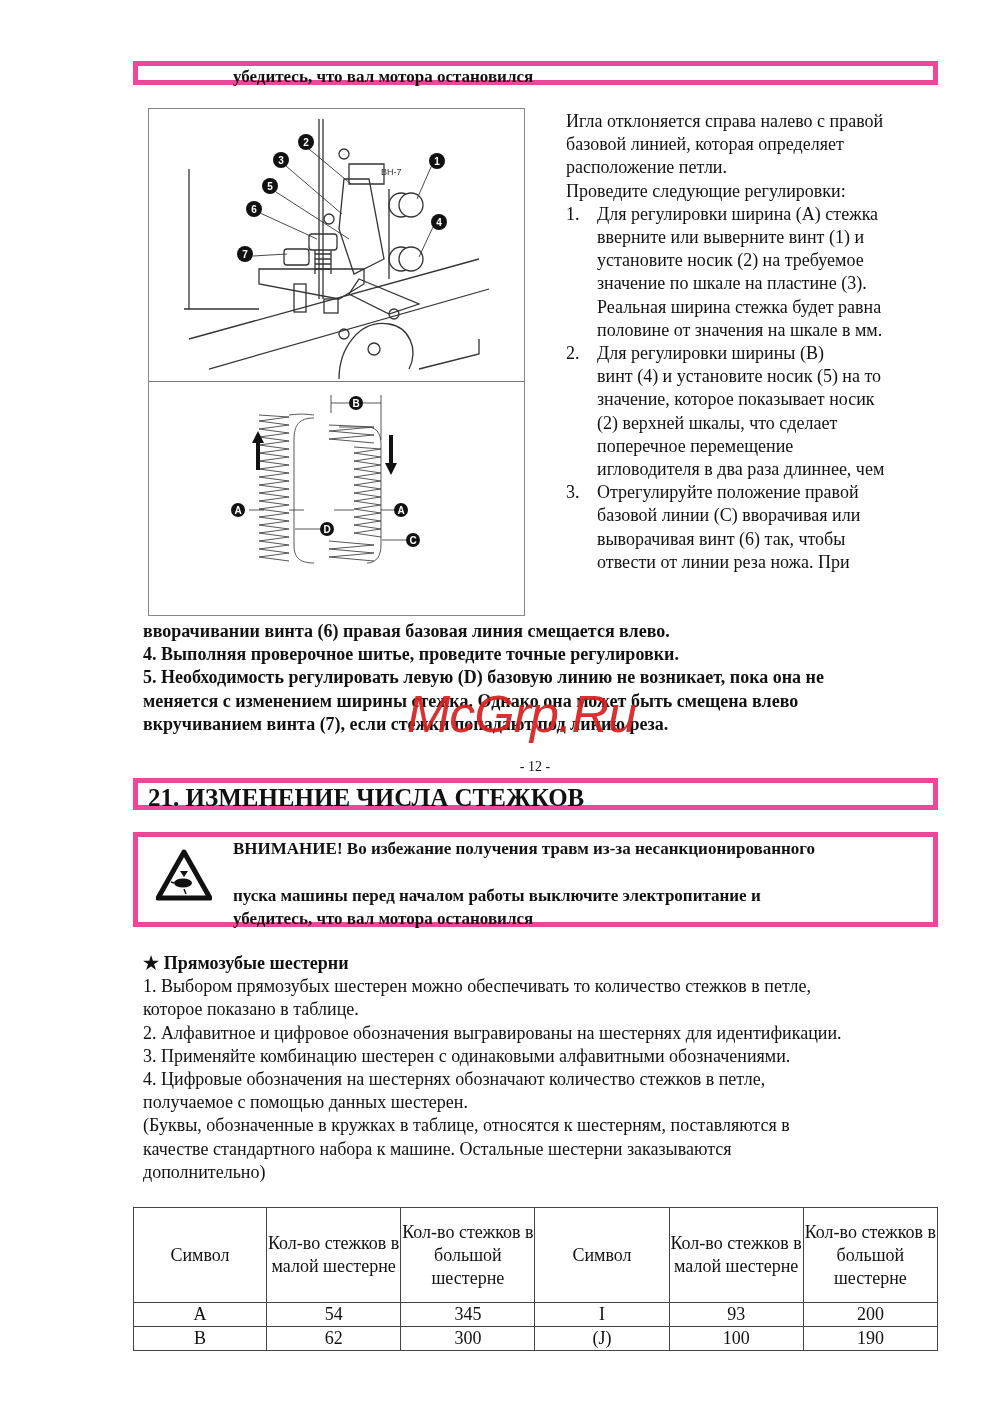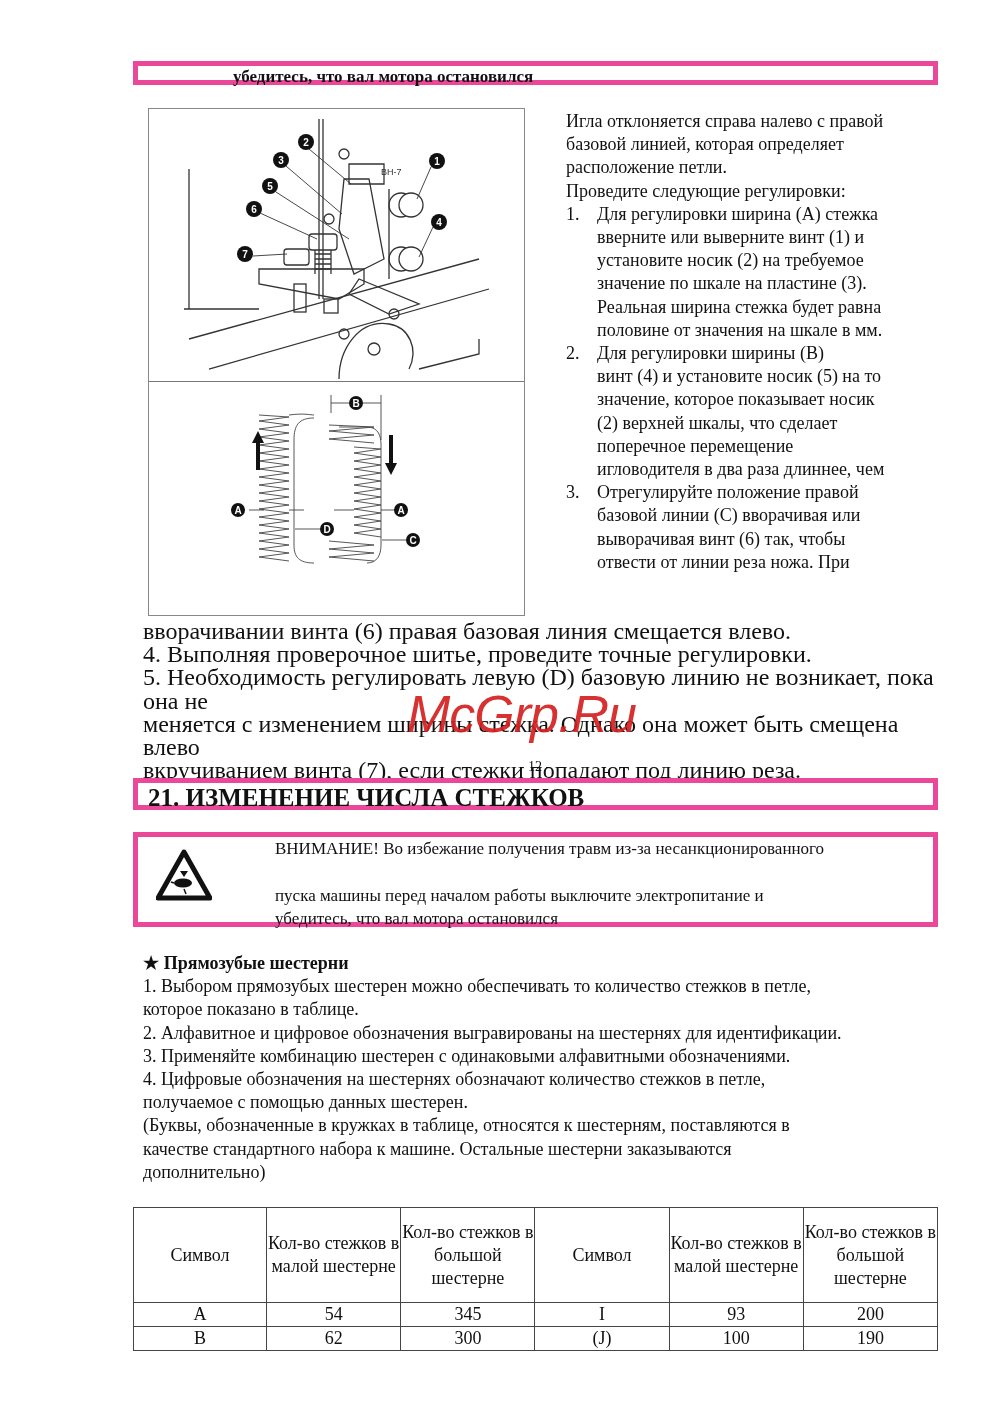--- a/index.html
+++ b/index.html
@@ -12,31 +12,31 @@
 
   #figure { position:absolute; left:148px; top:108px; width:377px; height:508px;
             border:1px solid #888; box-sizing:border-box; }
   #figure-divider { position:absolute; left:0; right:0; top:272px; border-top:1px solid #777; }
 
   #right-text { position:absolute; left:566px; top:110px; width:380px; font-size:18px; line-height:23.2px; }
   #right-text p { margin:0; }
   .li { position:relative; padding-left:31px; }
   .li .num { position:absolute; left:0; }
 
-  #continuation { position:absolute; left:143px; top:620px; width:800px; font-size:24px; line-height:23.2px; }
+  #continuation { position:absolute; left:143px; top:620px; width:800px; font-size:18px; line-height:23.2px;font-weight:bold; }
   #continuation p { margin:0; }
 
   #page-number { position:absolute; left:0; width:1070px; top:759px; text-align:center; font-size:14px; }
 
   #section-heading { left:133px; top:778px; width:805px; height:32px; }
   #section-heading span { position:absolute; left:10px; top:1px; font-size:25px; font-weight:bold; }
 
   #caution-box { left:133px; top:832px; width:805px; height:95px; }
   #caution-icon { position:absolute; left:18px; top:12px; width:56px; height:52px; }
-  .caution-line { position:absolute; left:95px; font-size:17px; font-weight:normal; white-space:nowrap;margin-left:42px; }
+  .caution-line { position:absolute; left:95px; font-size:17px; font-weight:bold; white-space:nowrap; }
 
   #body-section { position:absolute; left:143px; top:952px; width:800px; font-size:18px; line-height:23.2px; }
   #body-section p { margin:0; }
   #subheading { font-weight:bold; }
 
   #gear-table { position:absolute; left:133px; top:1207px; width:805px; border-collapse:collapse;
                 font-size:18px; line-height:23px; }
   #gear-table td, #gear-table th { border:1px solid #444; text-align:center; font-weight:normal; padding:0; }
   #gear-table th { height:94px; vertical-align:middle; }
   #gear-table td { height:23px; }

